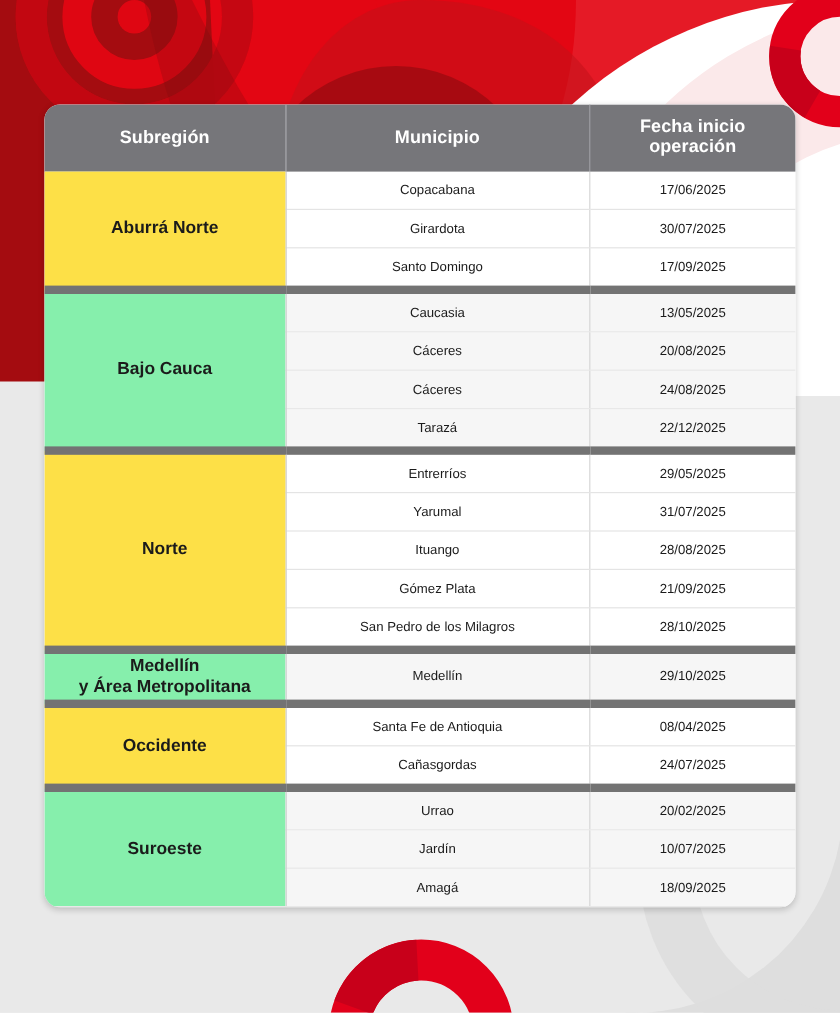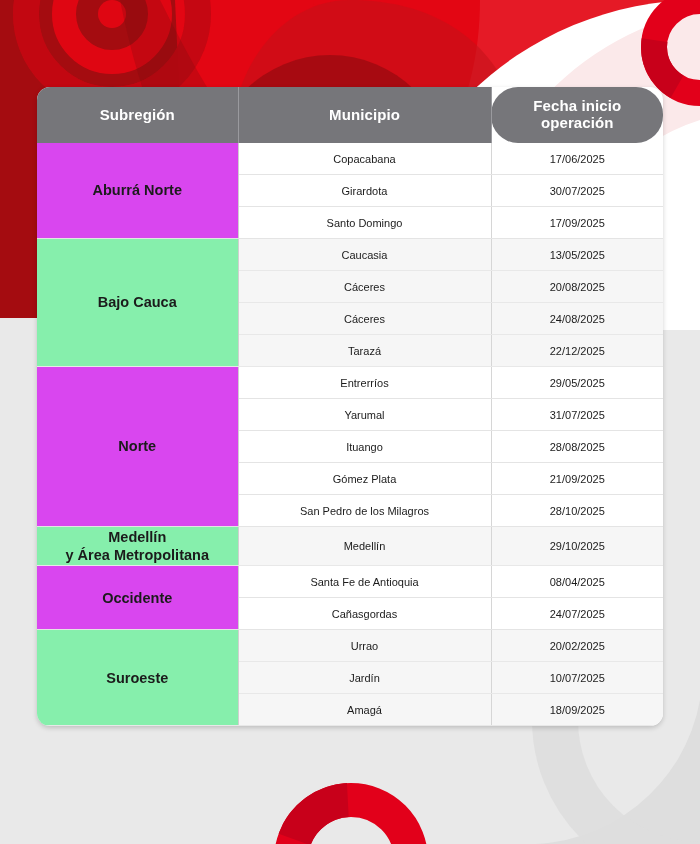--- a/index.html
+++ b/index.html
@@ -37,47 +37,47 @@
     font-size:15px;
     font-weight:bold;
     letter-spacing:.1px;
     height:48px;
     padding:4px 6px;
     text-align:center;
     vertical-align:middle;
     border-right:1px solid #9a9a9e;
     line-height:1.12;
   }
-  thead th:last-child{border-right:none;border-radius:27px;}
+  thead th:last-child{border-right:none;}
 
   tbody td{
     font-size:11px;
     color:#1b1b1b;
     text-align:center;
     vertical-align:middle;
     height:29px;
     padding:1px 5px;
     border-right:1px solid #d6d6d6;
     border-bottom:1px solid #e4e4e4;
     font-weight:normal;
   }
   tbody td:last-child{border-right:none;}
   tbody td.region{
     font-weight:bold;
     font-size:14.5px;
     border-right:1px solid #cfcfcf;
     line-height:1.25;
   }
-  tbody tr.group-start td{border-top:1px solid #737373;}
+  tbody tr.group-start td{border-top:7px solid #737373;}
   tbody tr:last-child td{border-bottom:none;margin-top:36px;}
 
   tbody tr.alt td{background:#f6f6f6;}
   tbody tr.alt td{border-bottom:1px solid #e8e8e8;}
   tbody td.region.alt{background:#86efac;}
-  tbody td.region.plain{background:#d946ef;}
+  tbody td.region.plain{background:#fde047;}
 
   .muted-line{display:block;}
 </style>
 </head>
 <body>
 
 <svg id="bg" viewBox="0 0 700 844" xmlns="http://www.w3.org/2000/svg">
   <defs>
     <clipPath id="topclip">
         <rect x="0" y="0" width="700" height="330"></rect>

